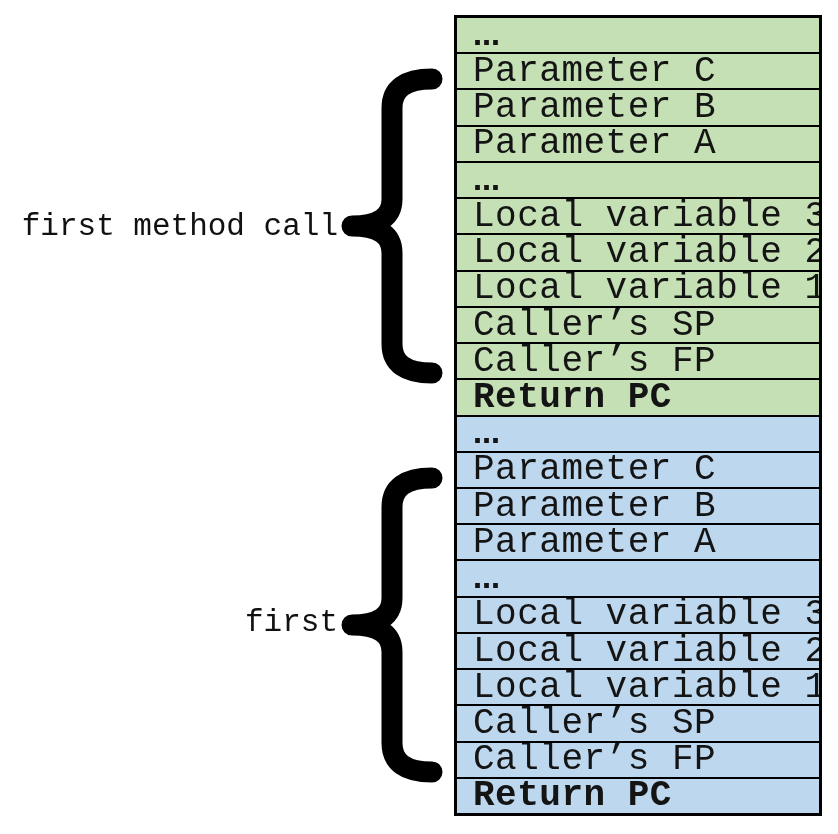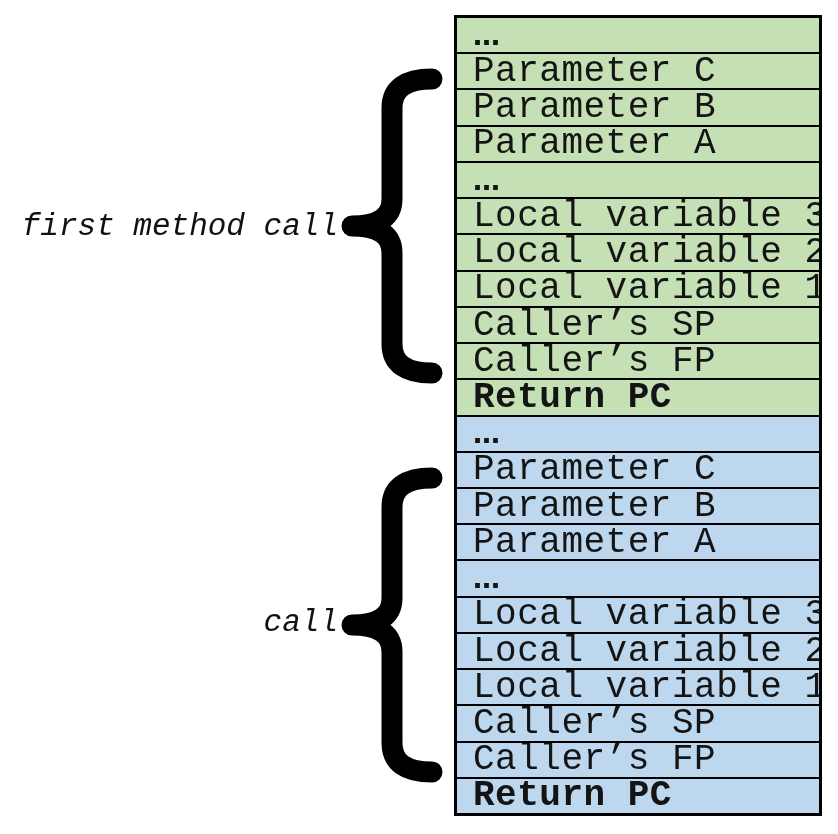--- a/index.html
+++ b/index.html
@@ -75,21 +75,20 @@
   }
 
   
   .frame-label {
     position: absolute;
     right: 500px;
     font-size: 31px;
     line-height: 40px;
     color: #111;
     white-space: pre;
-    font-style: italic;
   }
   .label-first { top: 207px; }
   .label-main  { top: 603px; }
 </style>
 </head>
 <body>
 
 <div class="call-stack">
   <div class="frame frame-first" style="background: rgb(197, 224, 180);">
       <div class="stack-row ellipsis">…</div>
@@ -130,13 +129,13 @@
   <path d="M 432 478
            Q 392 478 392 507
            L 392 598
            Q 392 625 352 625
            Q 392 625 392 652
            L 392 743
            Q 392 772 432 772"></path>
 </svg>
 
 <div class="frame-label label-first">first method call</div>
-<div class="frame-label label-main">call</div>
+<div class="frame-label label-main">first</div>
 
 </body></html>

